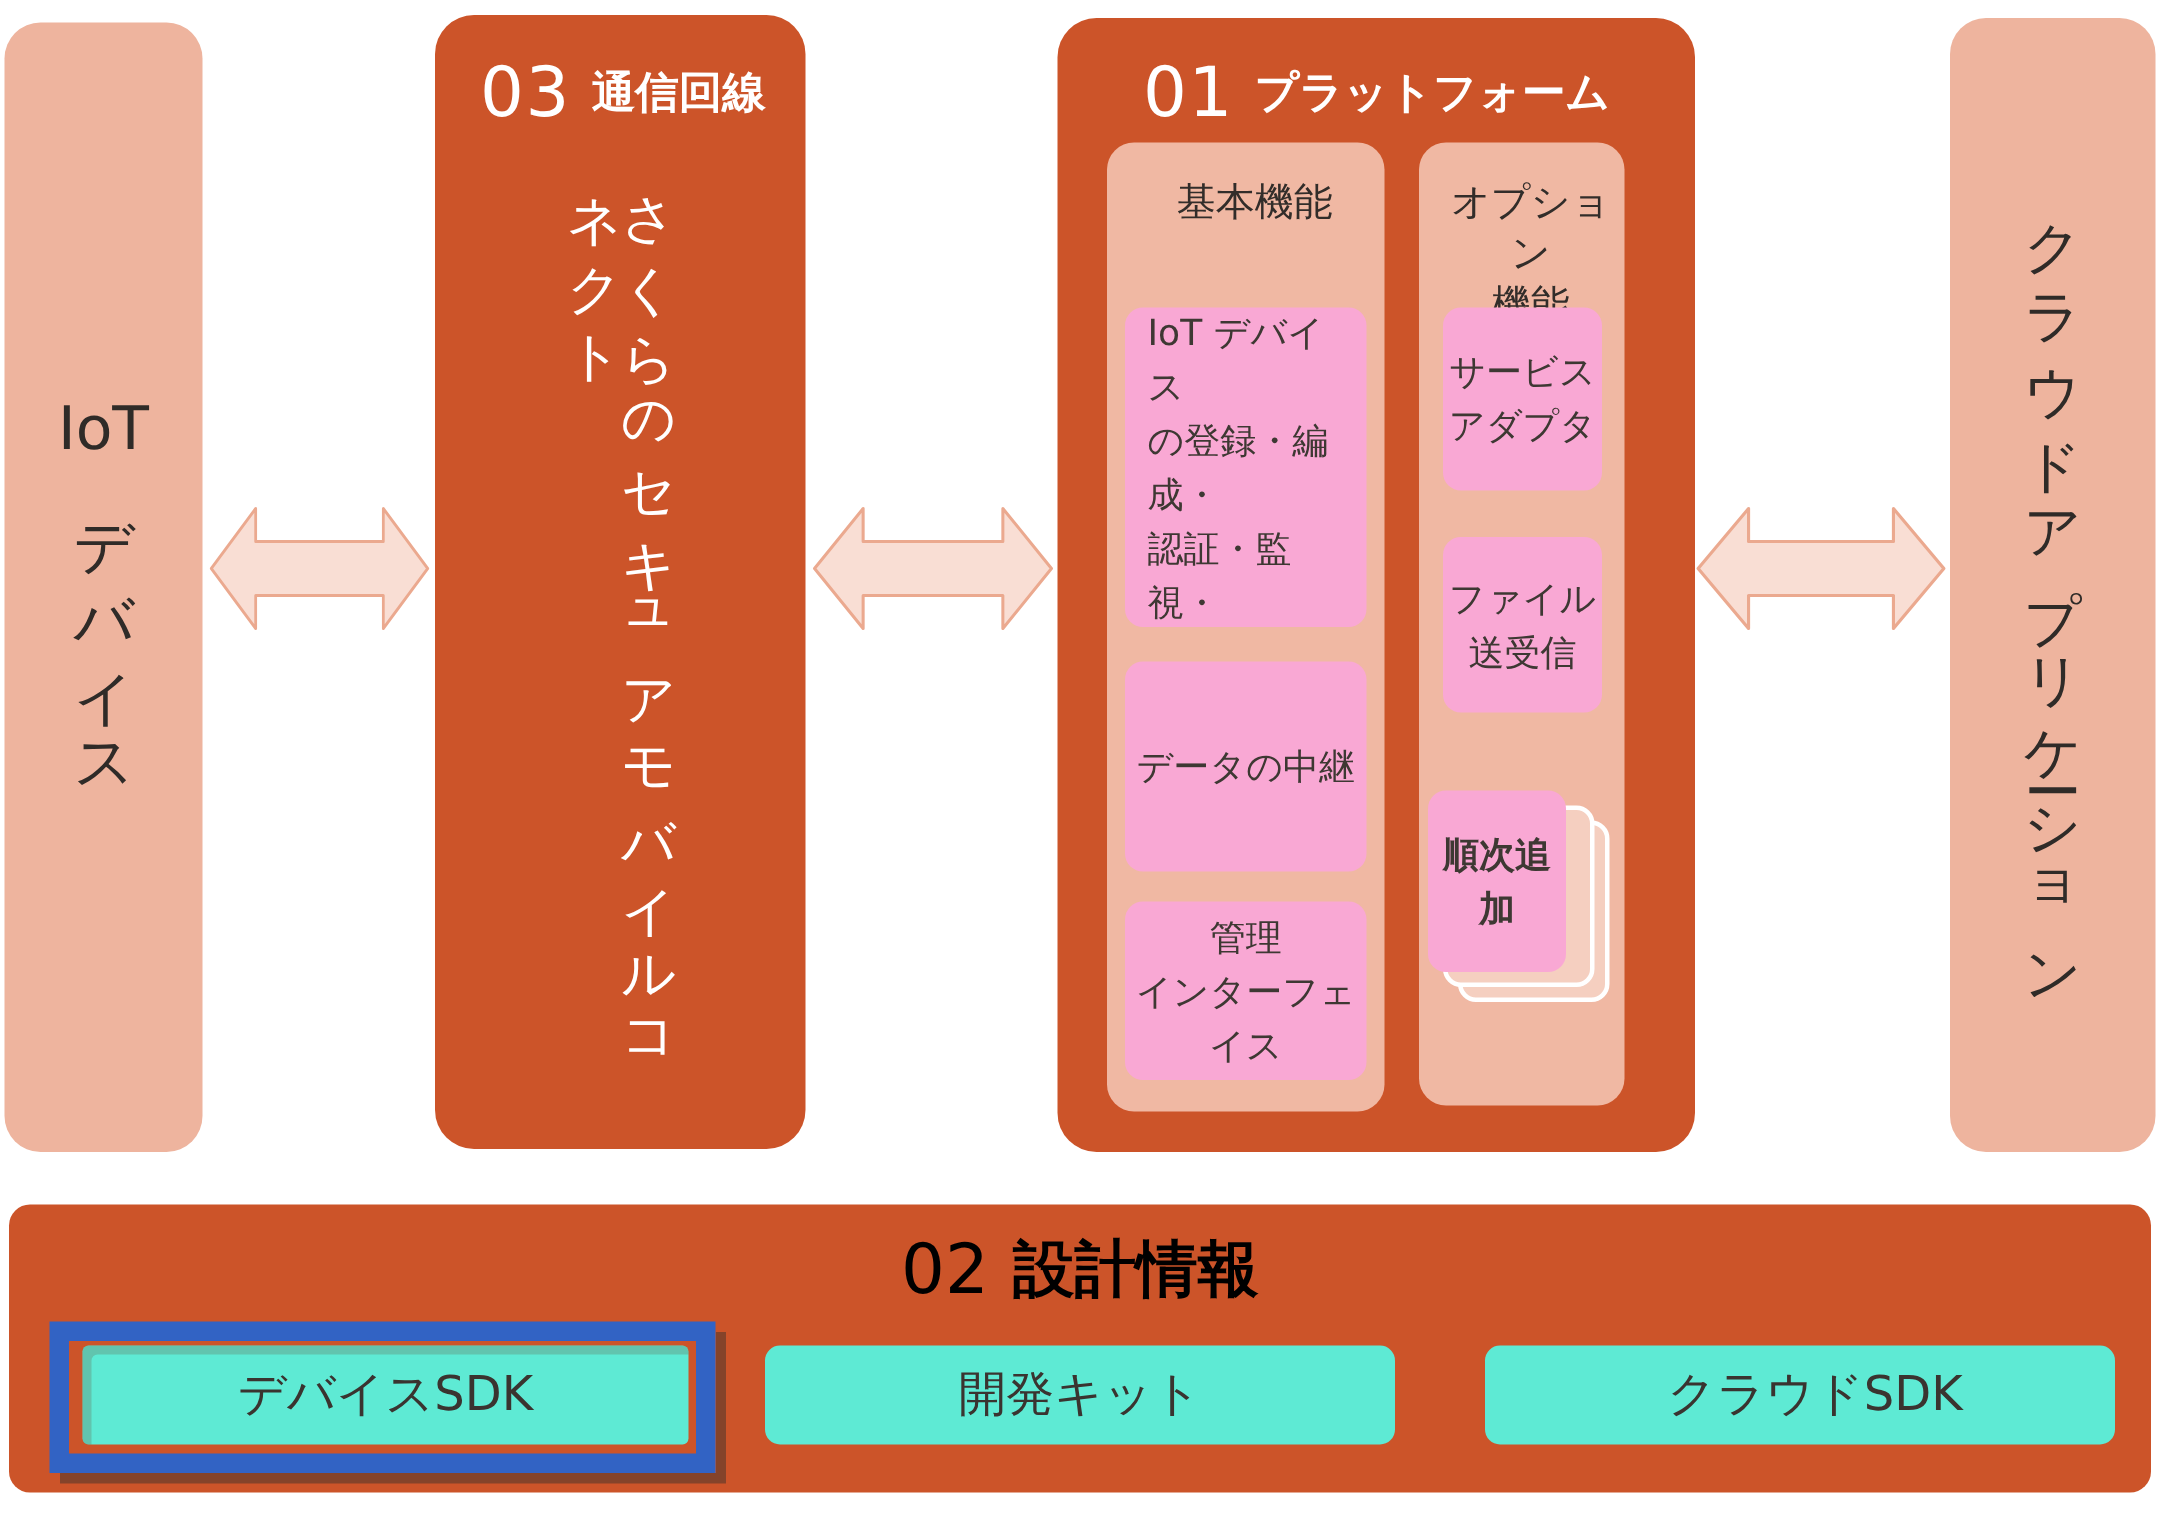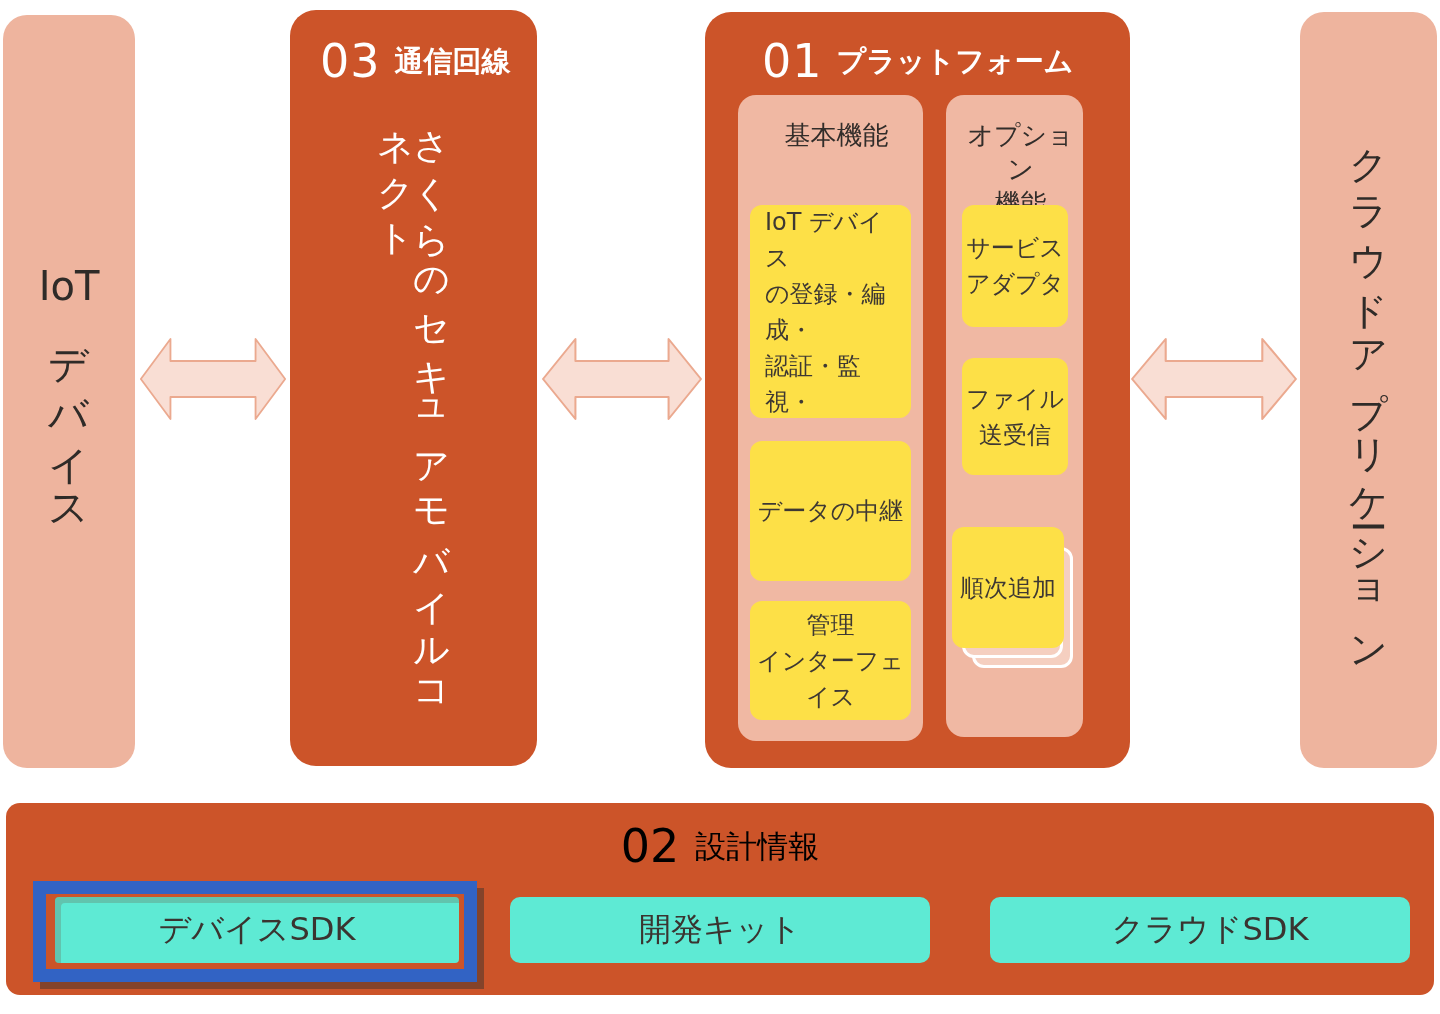--- a/index.html
+++ b/index.html
@@ -36,21 +36,21 @@
   .line-body { font-size:36px; font-weight:500; color:#ffffff; }
   .cloud-label { font-size:38px; font-weight:500; color:#2f2b28; }
 
   
   .inner-col { position:absolute; background:#f0b8a3; border-radius:18px; }
   .inner-col .col-header {
     text-align:center; font-size:26px; font-weight:500;
     color:#322d2a; margin-top:24px; line-height:1.3; white-space:pre-line;margin-left:12px;
   }
   .card {
-    position:absolute; background:#fde047; border-radius:12px;
+    position:absolute; background:#f9a8d4; border-radius:12px;
     display:flex; align-items:center; justify-content:center;
     font-size:24px; color:#3e3833; line-height:1.5;
     white-space:pre-line; text-align:center;
   }
   .card.left-align { justify-content:flex-start; text-align:left; padding-left:15px; padding-right:6px; }
 
   
   .stack-card {
     position:absolute; background:#f5cfc0; border:3px solid #ffffff; border-radius:12px;
   }
@@ -58,21 +58,21 @@
   
   .arrow svg { display:block; }
 
   
   .design-bar { background:#cc5429; border-radius:14px; }
   .design-header {
     position:absolute; left:0; right:0; top:20px;
     display:flex; align-items:center; justify-content:center; gap:16px; color:#000000;
   }
   .design-header .num { font-size:46px; font-weight:500; line-height:1; }
-  .design-header .ttl { font-size:31px; font-weight:400; line-height:1; }
+  .design-header .ttl { font-size:41px; font-weight:700; line-height:1; }
 
   .sdk-btn {
     position:absolute; background:#5eead4; border-radius:10px;
     display:flex; align-items:center; justify-content:center;
     font-size:32px; color:#3a3430; cursor:pointer;
   }
   .highlight-wrap {
     position:absolute;
     border:13px solid #3263c4;
     box-shadow:7px 7px 0 rgba(72,52,44,0.55);
@@ -136,21 +136,21 @@
     <div class="inner-col" style="left:241px; top:83px; width:137px; height:642px;">
       <div class="col-header">オプション
 機能</div>
       <div class="card" style="left:16px; top:110px; width:106px; height:122px;">サービス
 アダプタ</div>
       <div class="card" style="left:16px; top:263px; width:106px; height:117px;">ファイル
 送受信</div>
 
       <div class="stack-card" style="left:26px; top:452px; width:101px; height:121px;"></div>
       <div class="stack-card" style="left:16px; top:442px; width:101px; height:121px;"></div>
-      <div class="card" style="left:6px; top:432px; width:112px; height:121px;">順次追加</div>
+      <div class="card" style="left:6px; top:432px; width:92px; height:121px;font-weight:bold;">順次追加</div>
     </div>
   </div>
 
   <div class="abs arrow" style="left:1130px; top:335px; width:168px; height:88px;">
     <svg width="168" height="88" viewBox="0 0 160 88" preserveAspectRatio="none">
       <path d="M2,44 L34,4 L34,26 L126,26 L126,4 L158,44 L126,84 L126,62 L34,62 L34,84 Z" fill="#f9ded4" stroke="#eba98f" stroke-width="2" stroke-linejoin="round"></path>
     </svg>
   </div>
 
   <div class="abs panel-salmon" style="left:1300px; top:12px; width:137px; height:756px; display:flex; align-items:center; justify-content:center;">

